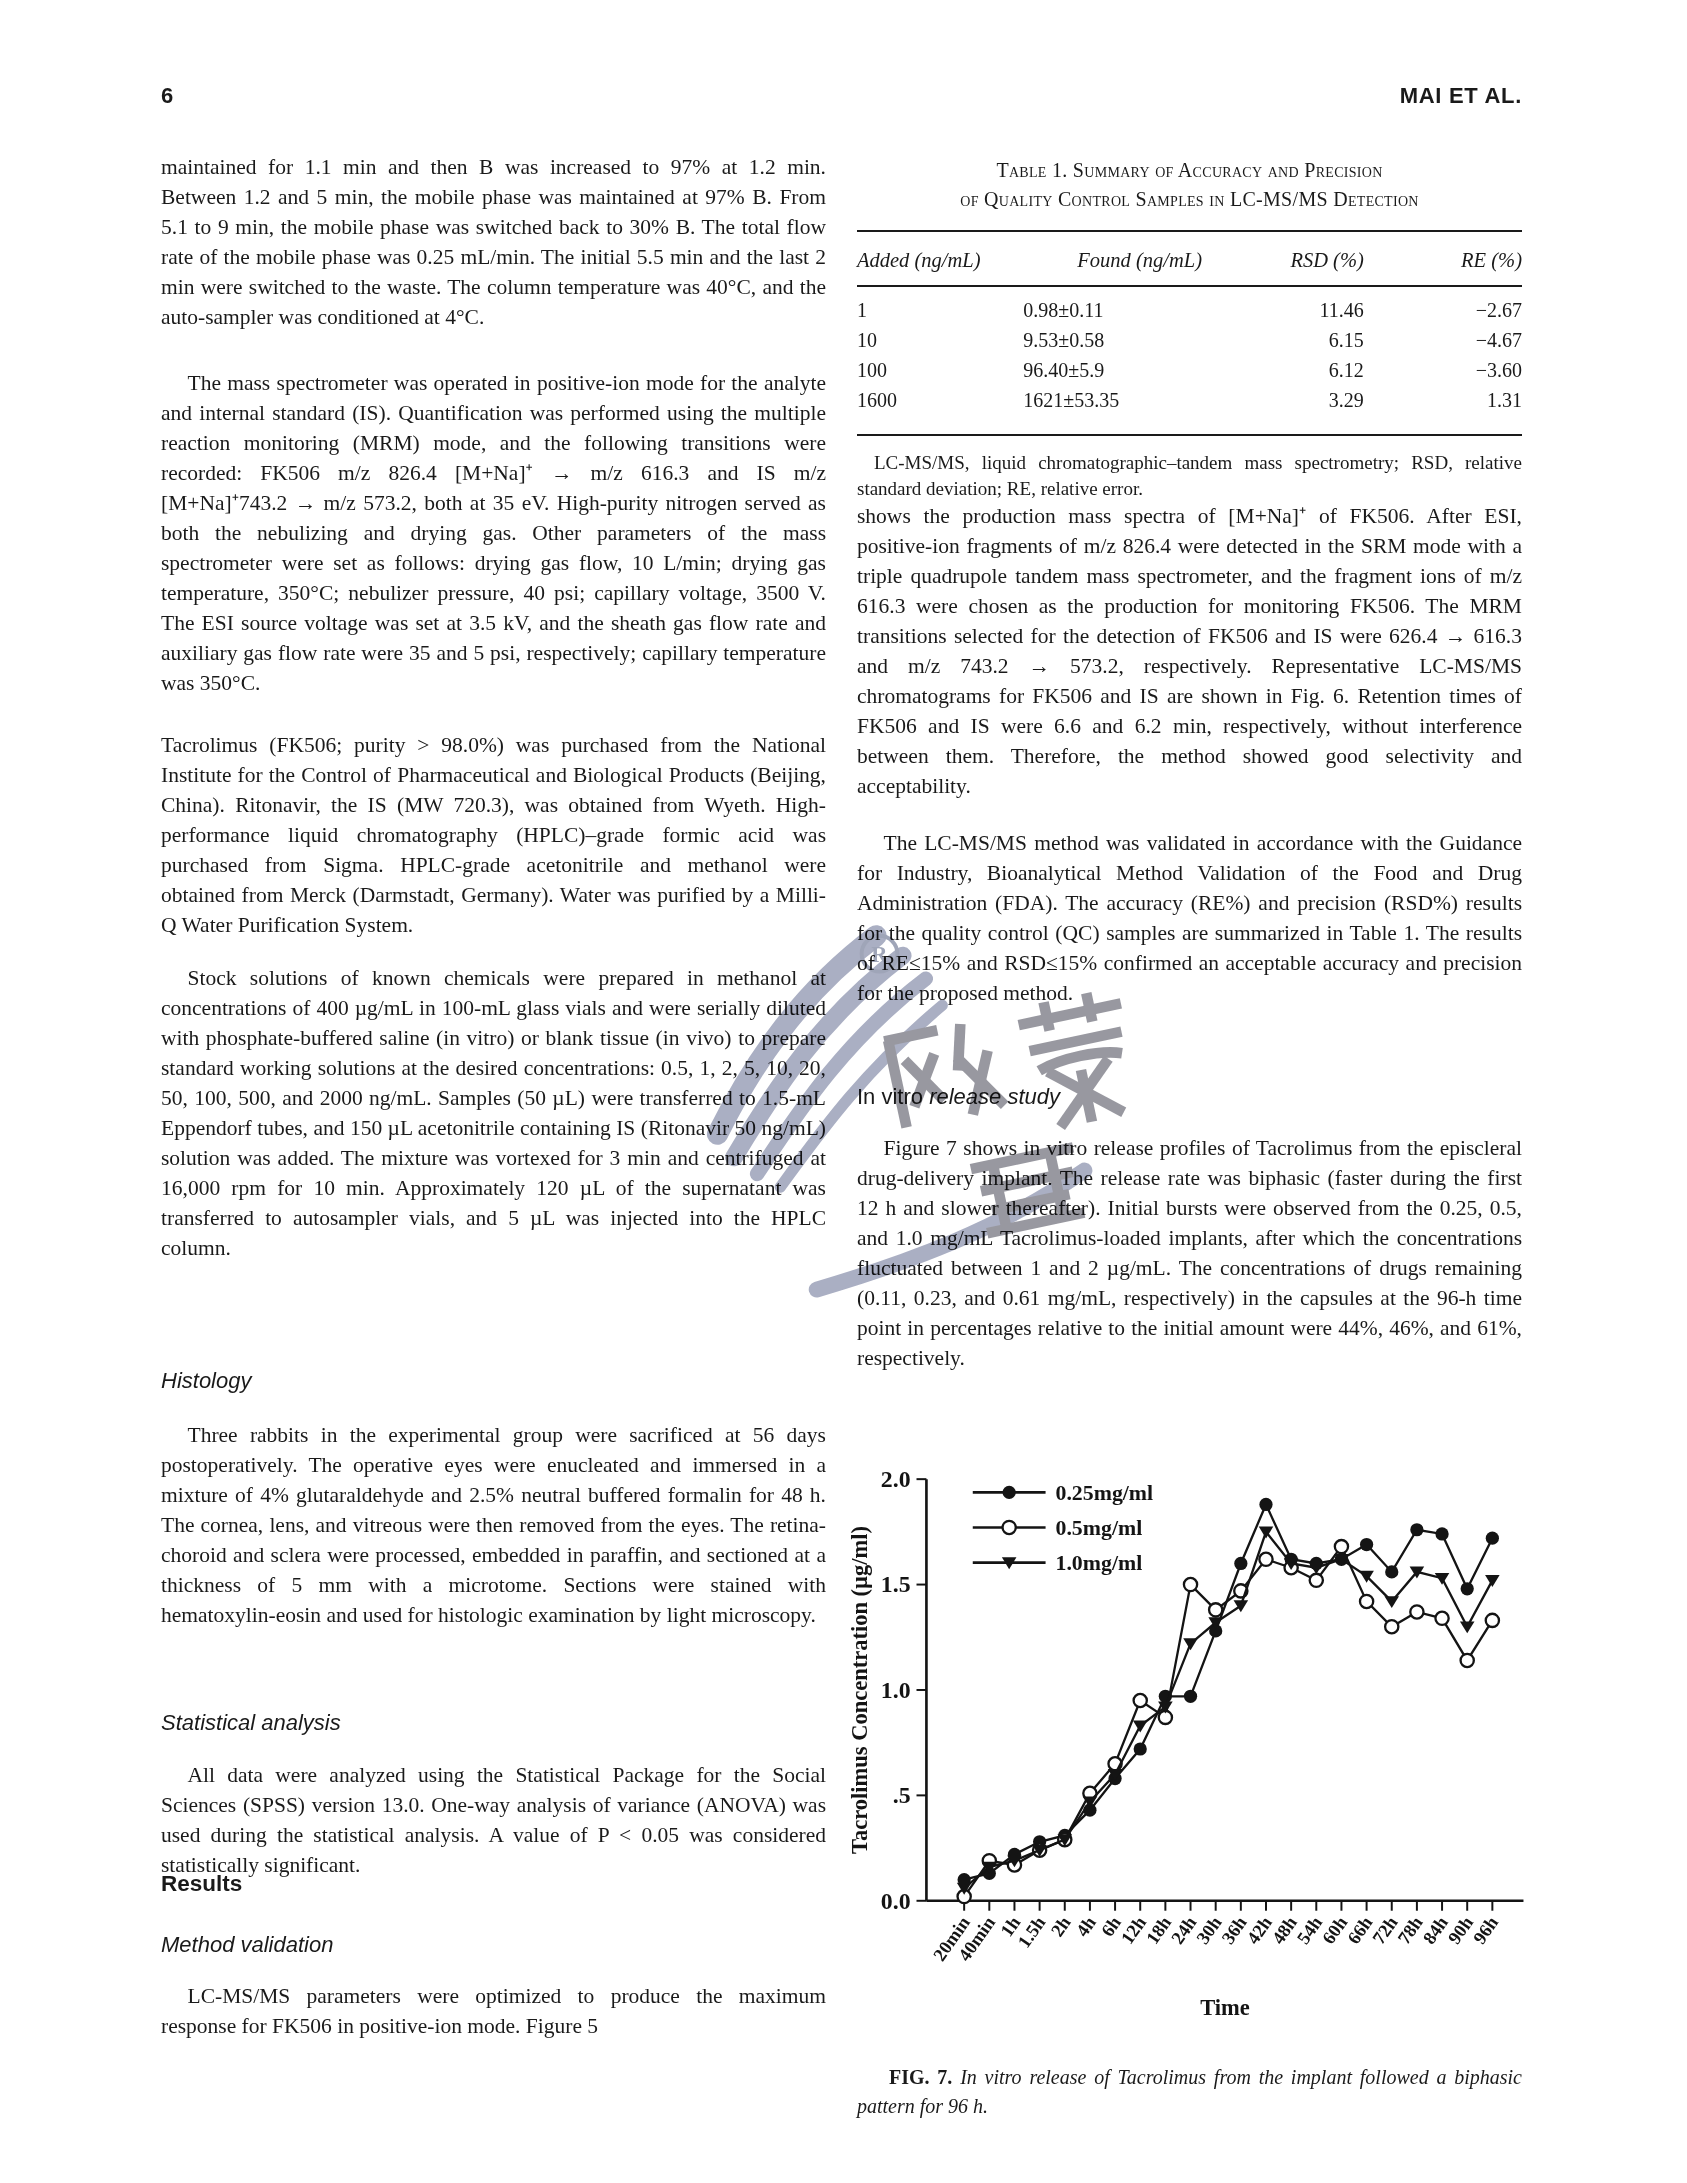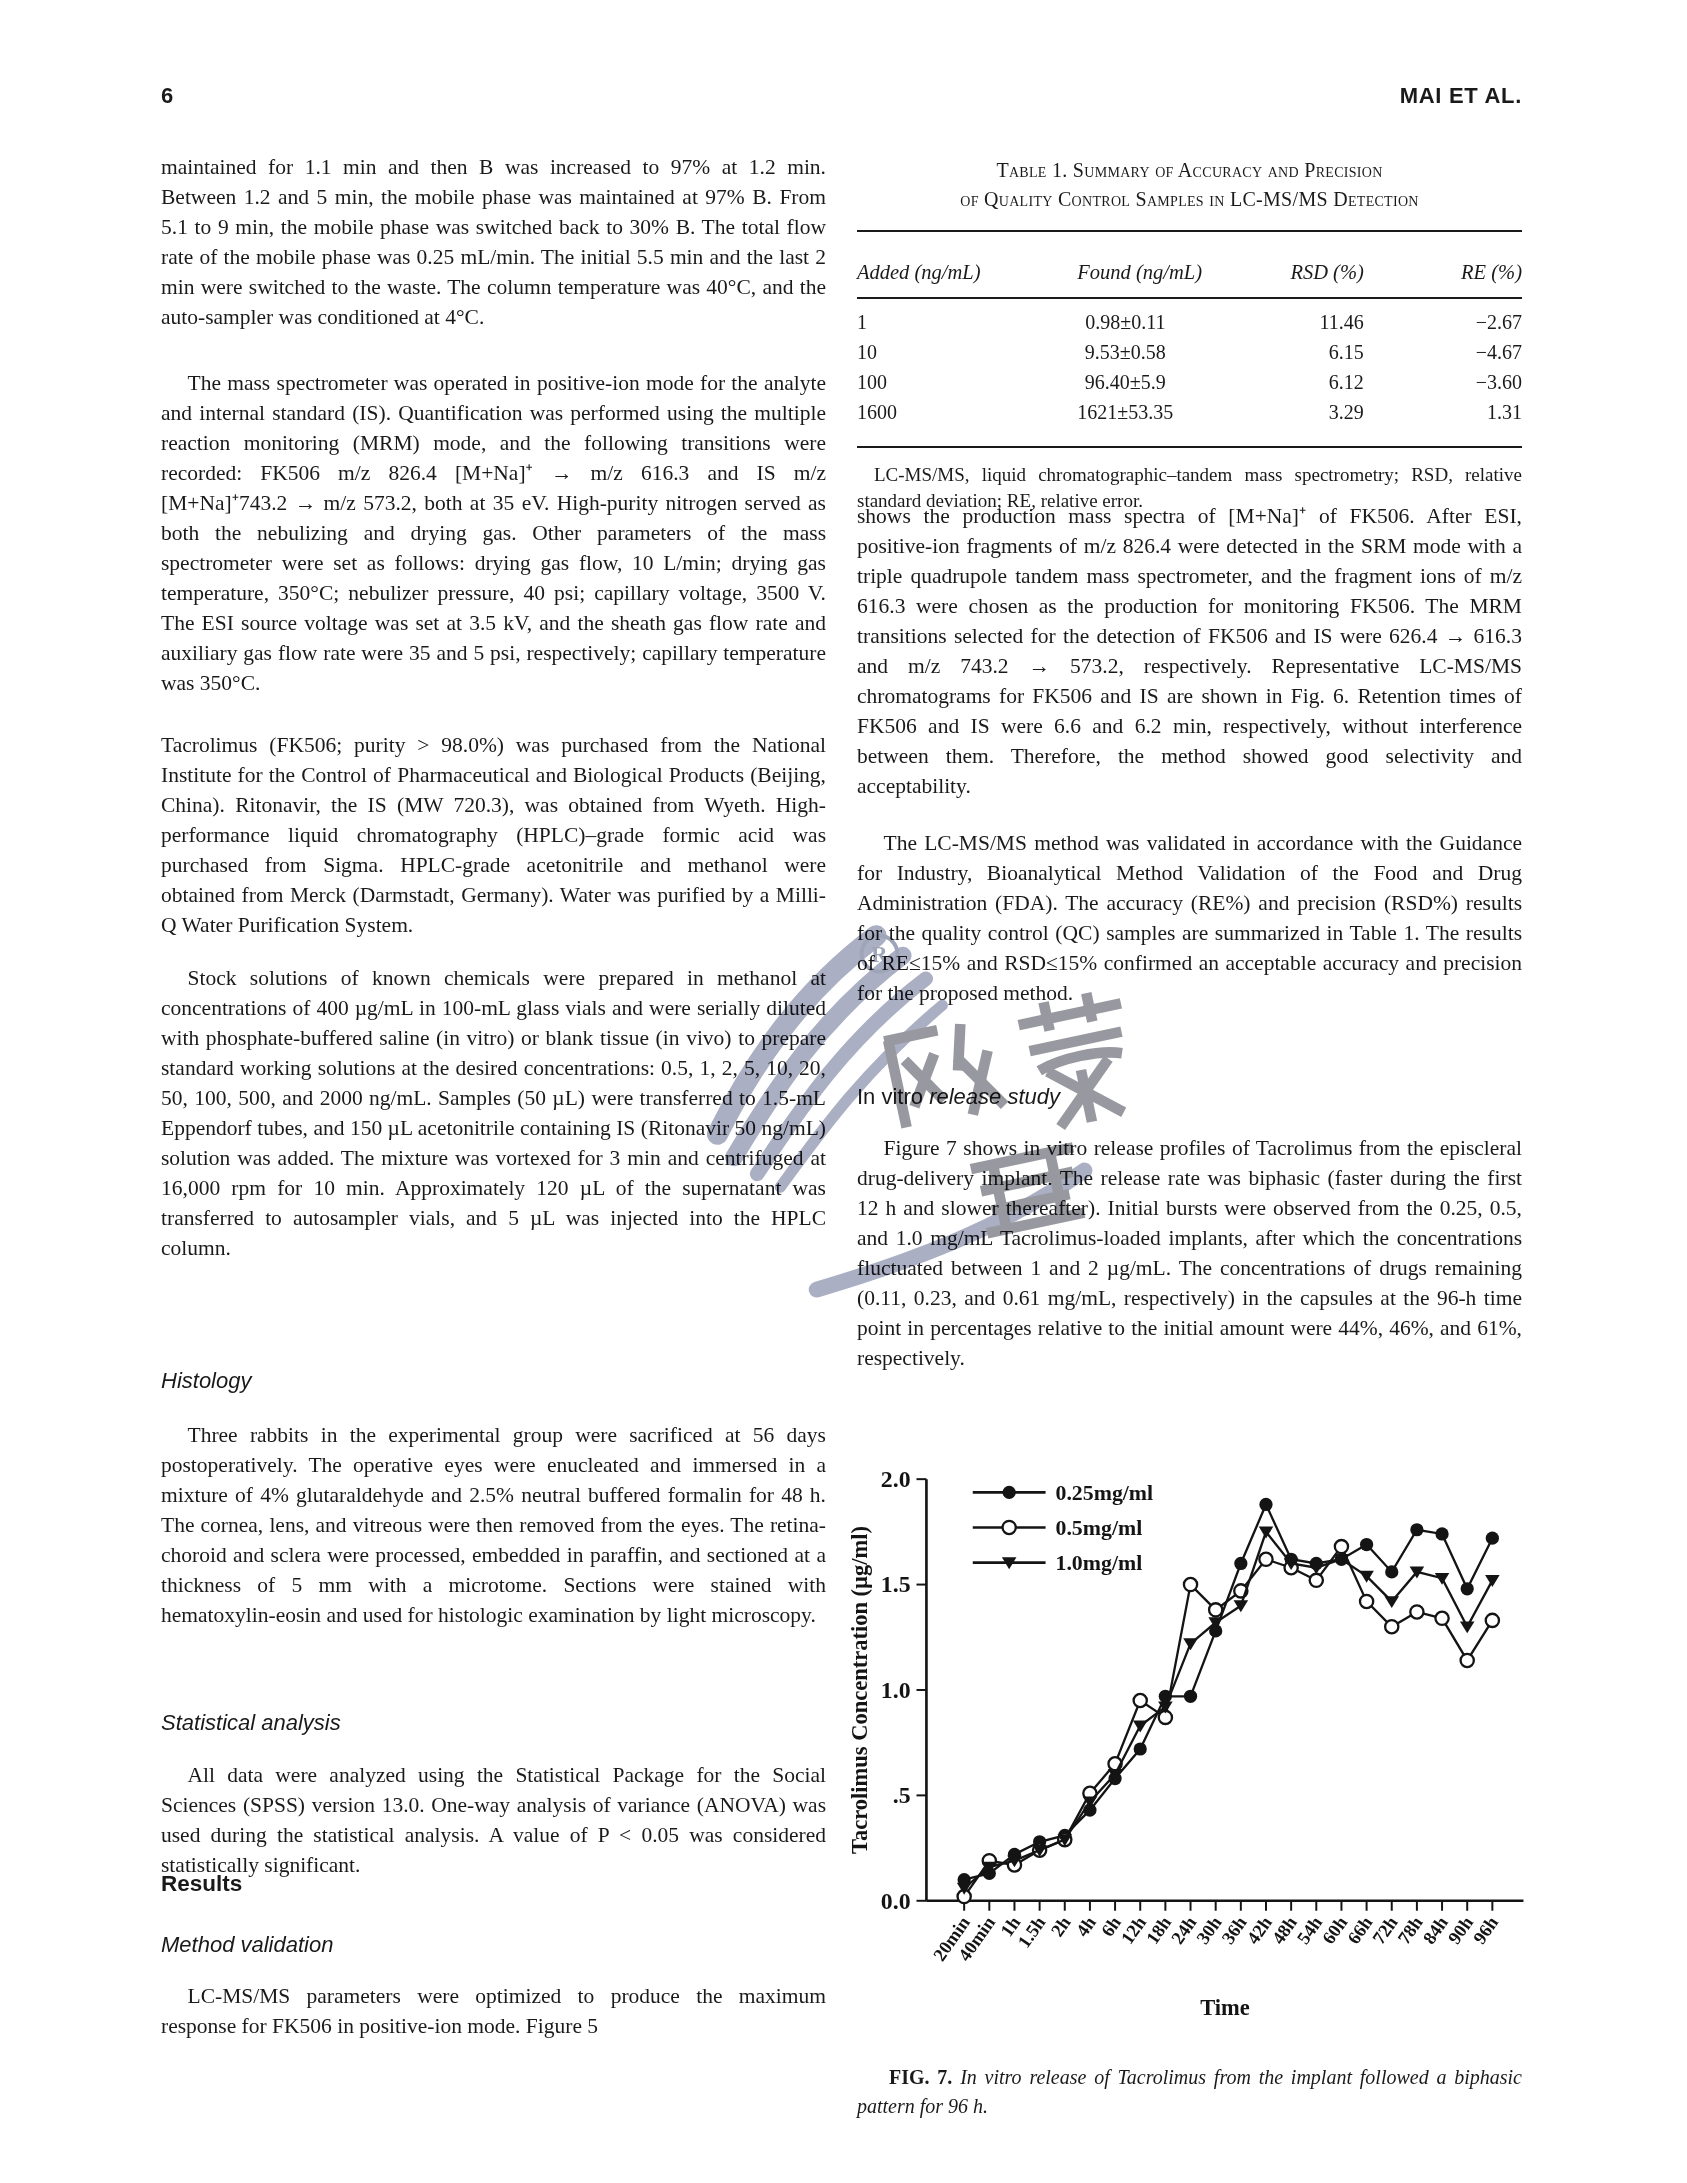--- a/index.html
+++ b/index.html
@@ -8,28 +8,28 @@
   .abs{position:absolute;}
   .runhead{font-family:"Liberation Sans",sans-serif;font-weight:bold;font-size:22px;letter-spacing:0.7px;}
   .body-text{font-size:21.5px;line-height:30px;text-align:justify;width:665px;}
   .indent{text-indent:26.5px;}
   .subhead{font-family:"Liberation Sans",sans-serif;font-style:italic;font-size:22px;}
   .subhead-roman{font-style:normal;}
   .mainhead{font-family:"Liberation Sans",sans-serif;font-weight:bold;font-size:22.5px;text-align:right;}
   
   .tcaption{font-size:20px;line-height:29px;text-align:center;font-variant:small-caps;letter-spacing:0.3px;}
   .dtable{margin-top:16px;border-top:2.6px solid #1a1a1a;border-bottom:2.6px solid #1a1a1a;}
-  .thr{display:grid;grid-template-columns:25% 37% 17% 21%;padding:17px 0 13.2px 0;border-bottom:2px solid #1a1a1a;margin-top:12px;}
+  .thr{display:grid;grid-template-columns:25% 37% 17% 21%;padding:17px 0 13.2px 0;border-bottom:2px solid #1a1a1a;}
   .th{font-style:italic;font-size:20.5px;}
   .tbody{padding:12px 0 14.6px 0;}
   .tr{display:grid;grid-template-columns:25% 37% 17% 21%;height:30px;}
   .td,.th{white-space:nowrap;}
   .td{font-size:20px;}
   .c0{text-align:left;}
-  .c1{text-align:center;padding-right:42px;}
+  .c1{text-align:left;padding-right:42px;}
   .c2{text-align:right;padding-right:18.5px;}
   .c3{text-align:right;}
   .th.c1{text-align:center;padding-right:13.2px;font-style:italic;}
   .tfoot{font-size:19px;line-height:26px;text-align:justify;margin-top:14.6px;text-indent:17px;}
   
   .figcap{font-size:20px;line-height:29px;text-align:justify;width:665px;}
   .figcap b{font-weight:bold;margin-left:32px;}
   .figcap .ital{font-style:italic;}
   .ct{font-family:"Liberation Serif",serif;fill:#141414;}
   .ytl{font-size:36px;font-weight:bold;}

